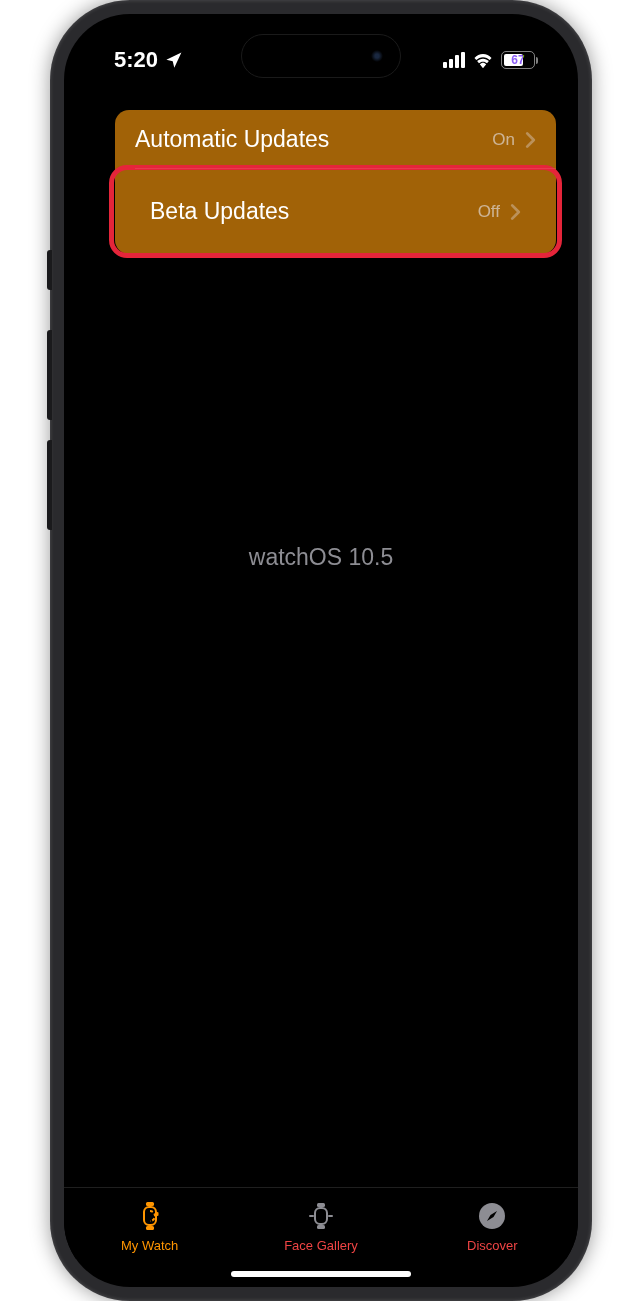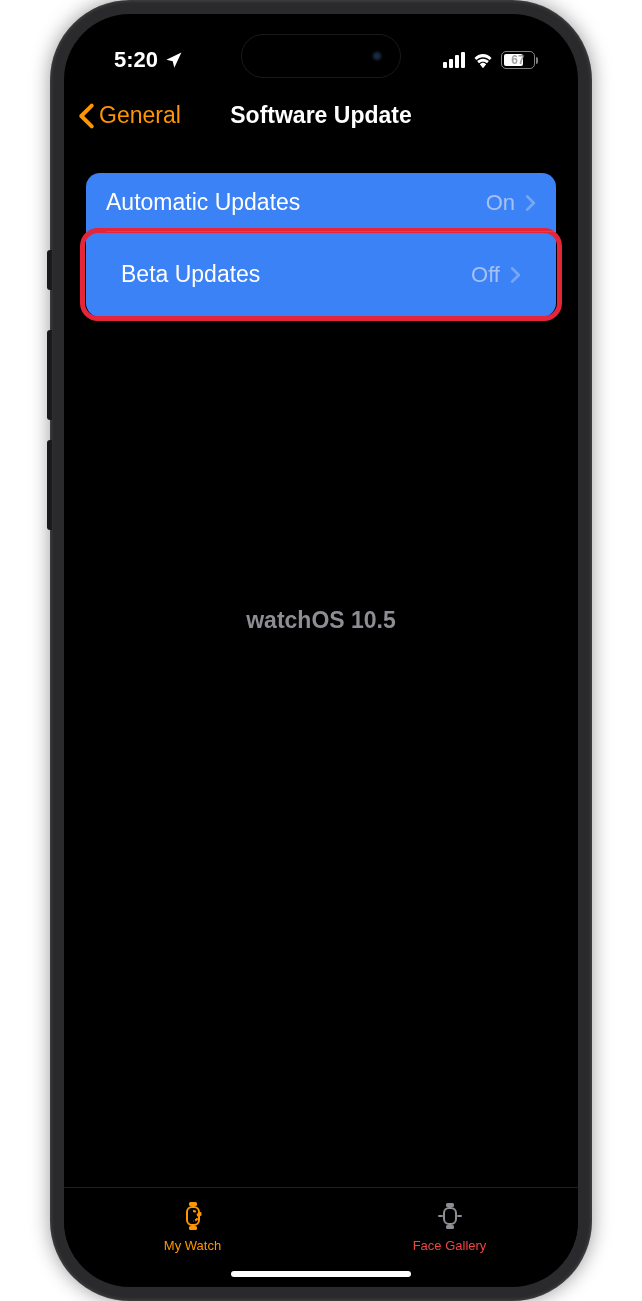--- a/index.html
+++ b/index.html
@@ -142,21 +142,21 @@
       display:flex;
       align-items:center;
       justify-content:center;
     }
     .battery-text {
       position:absolute;
       left:0;right:0;
       text-align:center;
       font-size: 12px;
       font-weight: 700;
-      color: #a3a3a3;
+      color: #8b5cf6;
       mix-blend-mode: difference;
       filter: invert(1);
     }
     .battery-tip {
       width: 2px;
       height: 7px;
       background: rgba(255,255,255,0.5);
       border-radius: 0 2px 2px 0;
     }
     .nav-bar {
@@ -188,23 +188,24 @@
       font-weight: 600;
       pointer-events: none;
     }
     .content {
       flex: 1;
       padding: 26px 22px 0 22px;
       display: flex;
       flex-direction: column;
     }
     .list-group {
-      background: #3b82f6;
+      background: #a16207;
       border-radius: 14px;
       overflow: visible;
+      margin-left: 29px;
     }
     .list-row {
       display: flex;
       align-items: center;
       padding: 16px 20px;
       gap: 10px;
       cursor: pointer;
       position: relative;
     }
     .list-row:not(:last-child)::after {
@@ -217,21 +218,21 @@
       background: rgba(255,255,255,0.1);
     }
     .row-label {
       flex: 1;
       color: #fff;
       font-size: 23px;
       font-weight: 400;
     }
     .row-value {
       color: rgba(235,235,245,0.6);
-      font-size: 22px;
+      font-size: 17px;
     }
     .chevron-right {
       color: rgba(235,235,245,0.35);
       display: inline-flex;
     }
     .highlight-ring {
       border: 5px solid #e5253a;
       border-radius: 18px;
       margin: -4px -6px;
       padding: 12px;
@@ -242,21 +243,20 @@
     .list-row.highlight::after { display:none; }
     .status-section {
       text-align: center;
       color: #8d8d93;
       margin-top: 290px;
       padding: 0 20px;
     }
     .status-title {
       font-size: 23px;
       margin-bottom: 6px;
-      font-weight: bold;
     }
     .status-msg {
       font-size: 22px;
       line-height: 1.35;
     }
     .tab-bar {
       display: flex;
       justify-content: space-around;
       align-items: center;
       padding: 10px 0 6px 0;
@@ -321,31 +321,20 @@
         <div class="battery">
           <div class="battery-body">
             <div class="battery-fill"></div>
             <span class="battery-text">67</span>
           </div>
           <div class="battery-tip"></div>
         </div>
       </div>
     </div>
 
-    <div class="nav-bar">
-      <div class="back-button">
-        <span class="chevron-left">
-          <svg width="17" height="26" viewBox="0 0 12 20" fill="none" stroke="#ff9500" stroke-width="3" stroke-linecap="round" stroke-linejoin="round">
-              <polyline points="10,2 2,10 10,18"></polyline>
-            </svg>
-        </span>
-        <span>General</span>
-      </div>
-      <div class="nav-title">Software Update</div>
-    </div>
 
     <div class="content">
       <div class="list-group">
         <div class="list-row">
           <span class="row-label">Automatic Updates</span>
           <span class="row-value">On</span>
           <span class="chevron-right">
             <svg width="11" height="18" viewBox="0 0 10 16" fill="none" stroke="currentColor" stroke-width="2.5" stroke-linecap="round" stroke-linejoin="round">
                 <polyline points="2,2 8,8 2,14"></polyline>
               </svg>
@@ -387,17 +376,26 @@
           <svg width="26" height="34" viewBox="0 0 26 34" fill="none" stroke="#8d8d93" stroke-width="2">
             <rect x="7" y="9" width="12" height="16" rx="5"></rect>
             <rect x="9" y="4" width="8" height="4" rx="1.5" fill="#8d8d93" stroke="none"></rect>
             <rect x="9" y="26" width="8" height="4" rx="1.5" fill="#8d8d93" stroke="none"></rect>
             <line x1="2" y1="17" x2="5" y2="17" stroke-linecap="round"></line>
             <line x1="21" y1="17" x2="24" y2="17" stroke-linecap="round"></line>
           </svg>
         </span>
         <span>Face Gallery</span>
       </div>
+      <div class="tab">
+        <span class="tab-icon">
+          <svg width="30" height="30" viewBox="0 0 30 30" fill="#8d8d93">
+            <circle cx="15" cy="15" r="13"></circle>
+            <path d="M20 10 L16.5 16 L10 20 L13.5 14 Z" fill="#000"></path>
+          </svg>
+        </span>
+        <span>Discover</span>
+      </div>
     </div>
 
     <div class="home-indicator"></div>
   </div>
 </div>
 
 </body></html>

